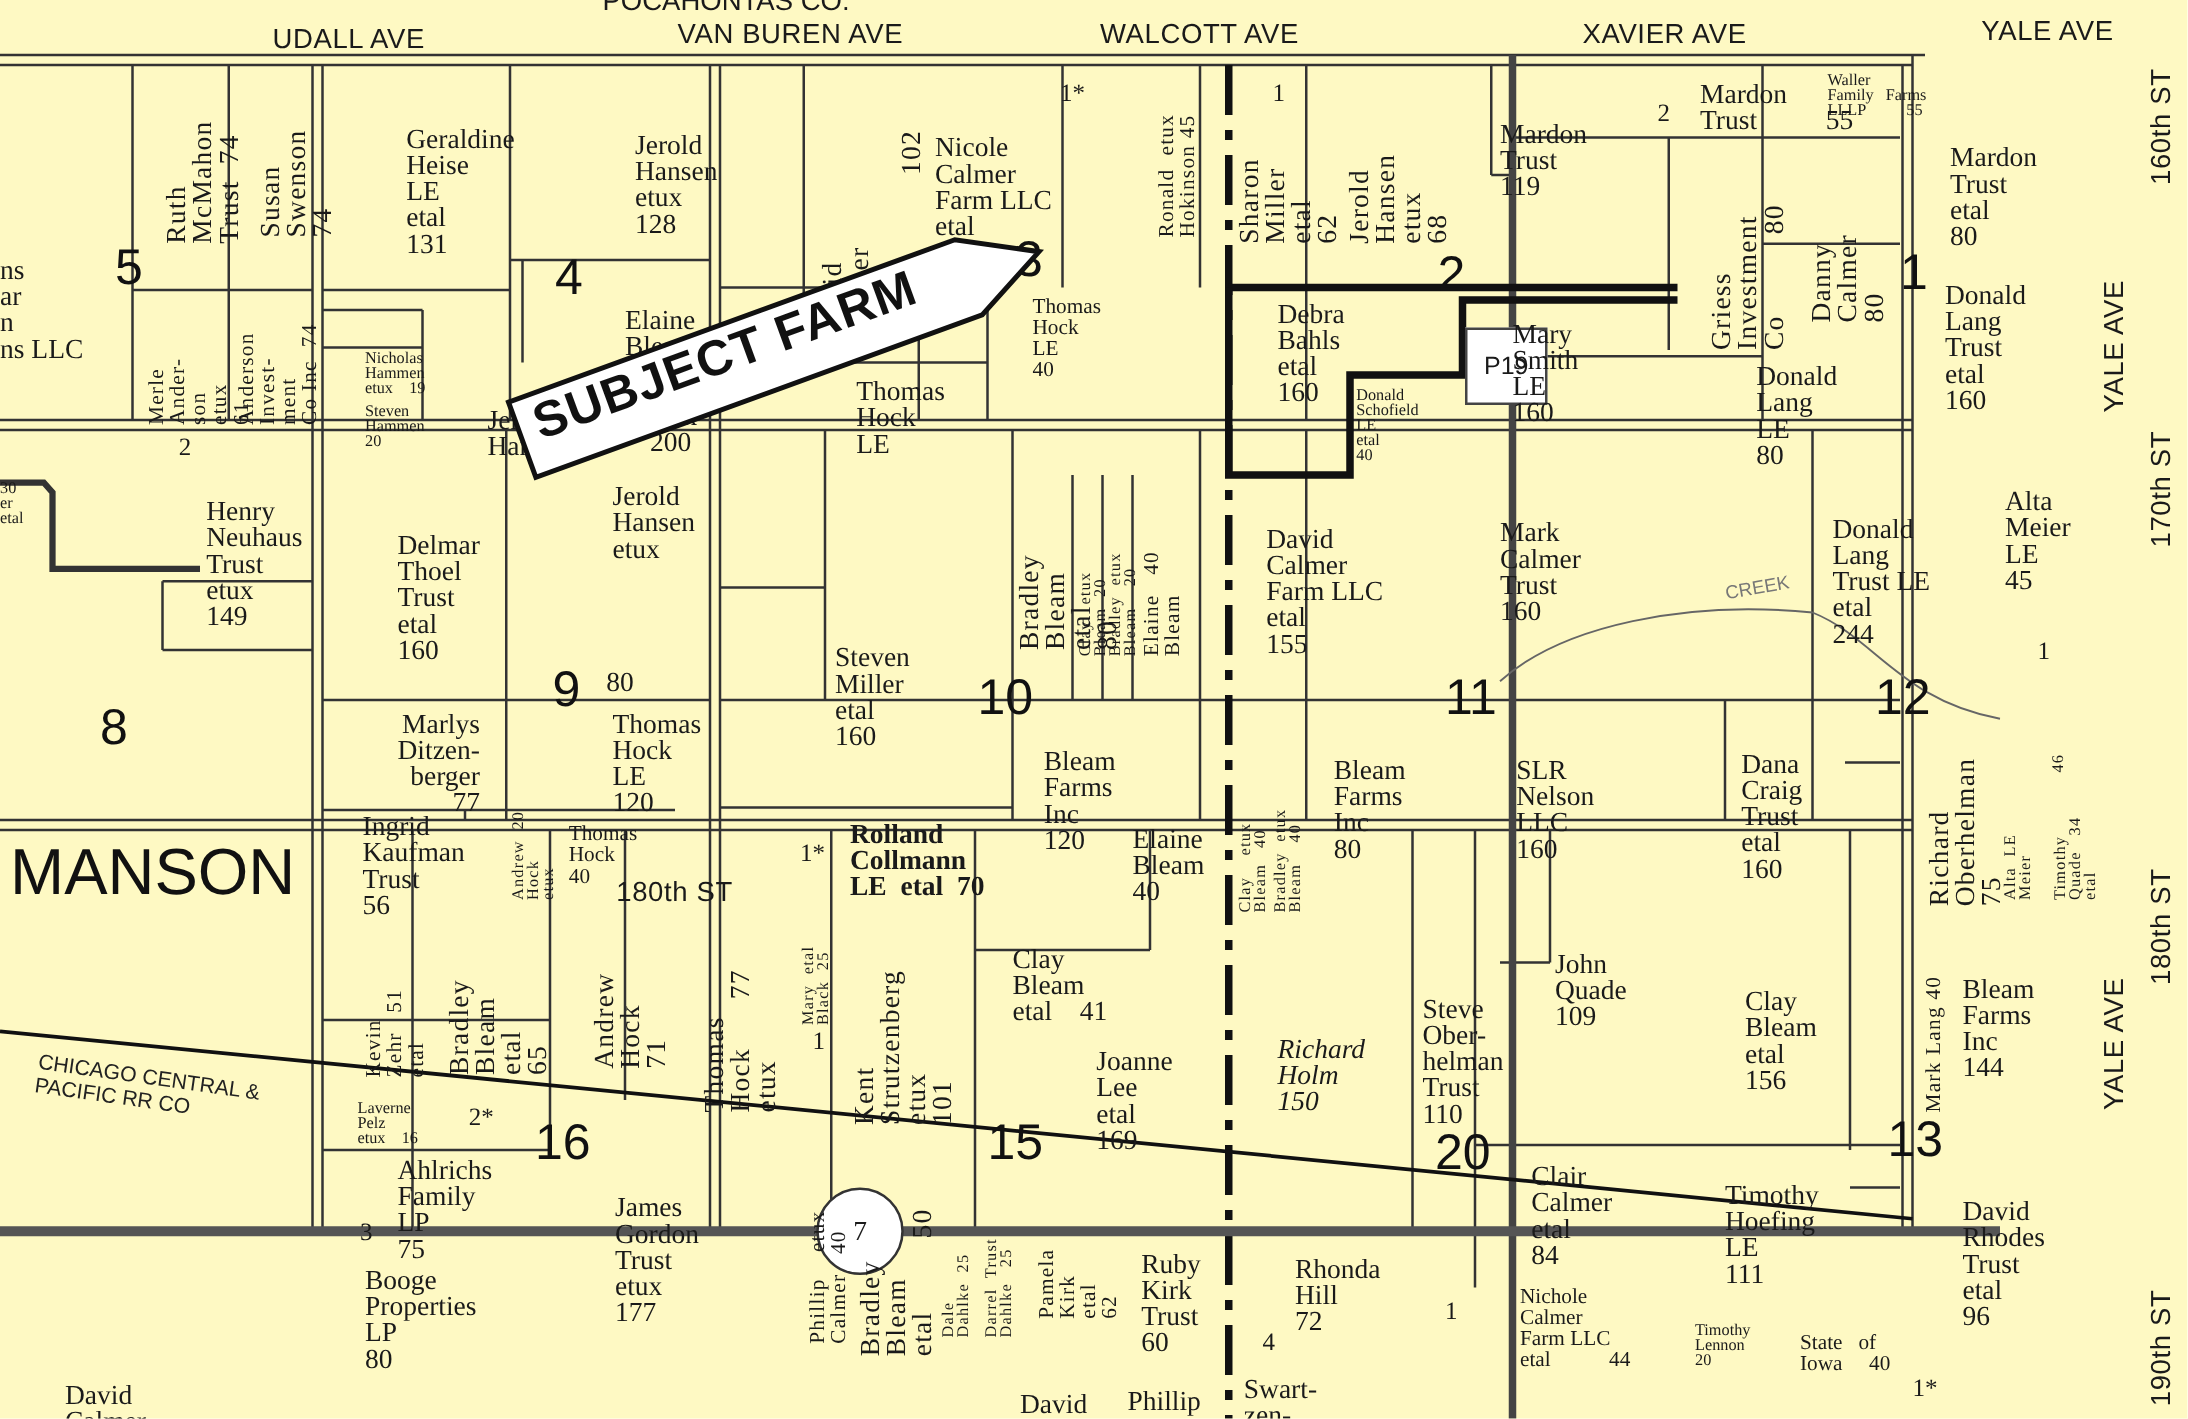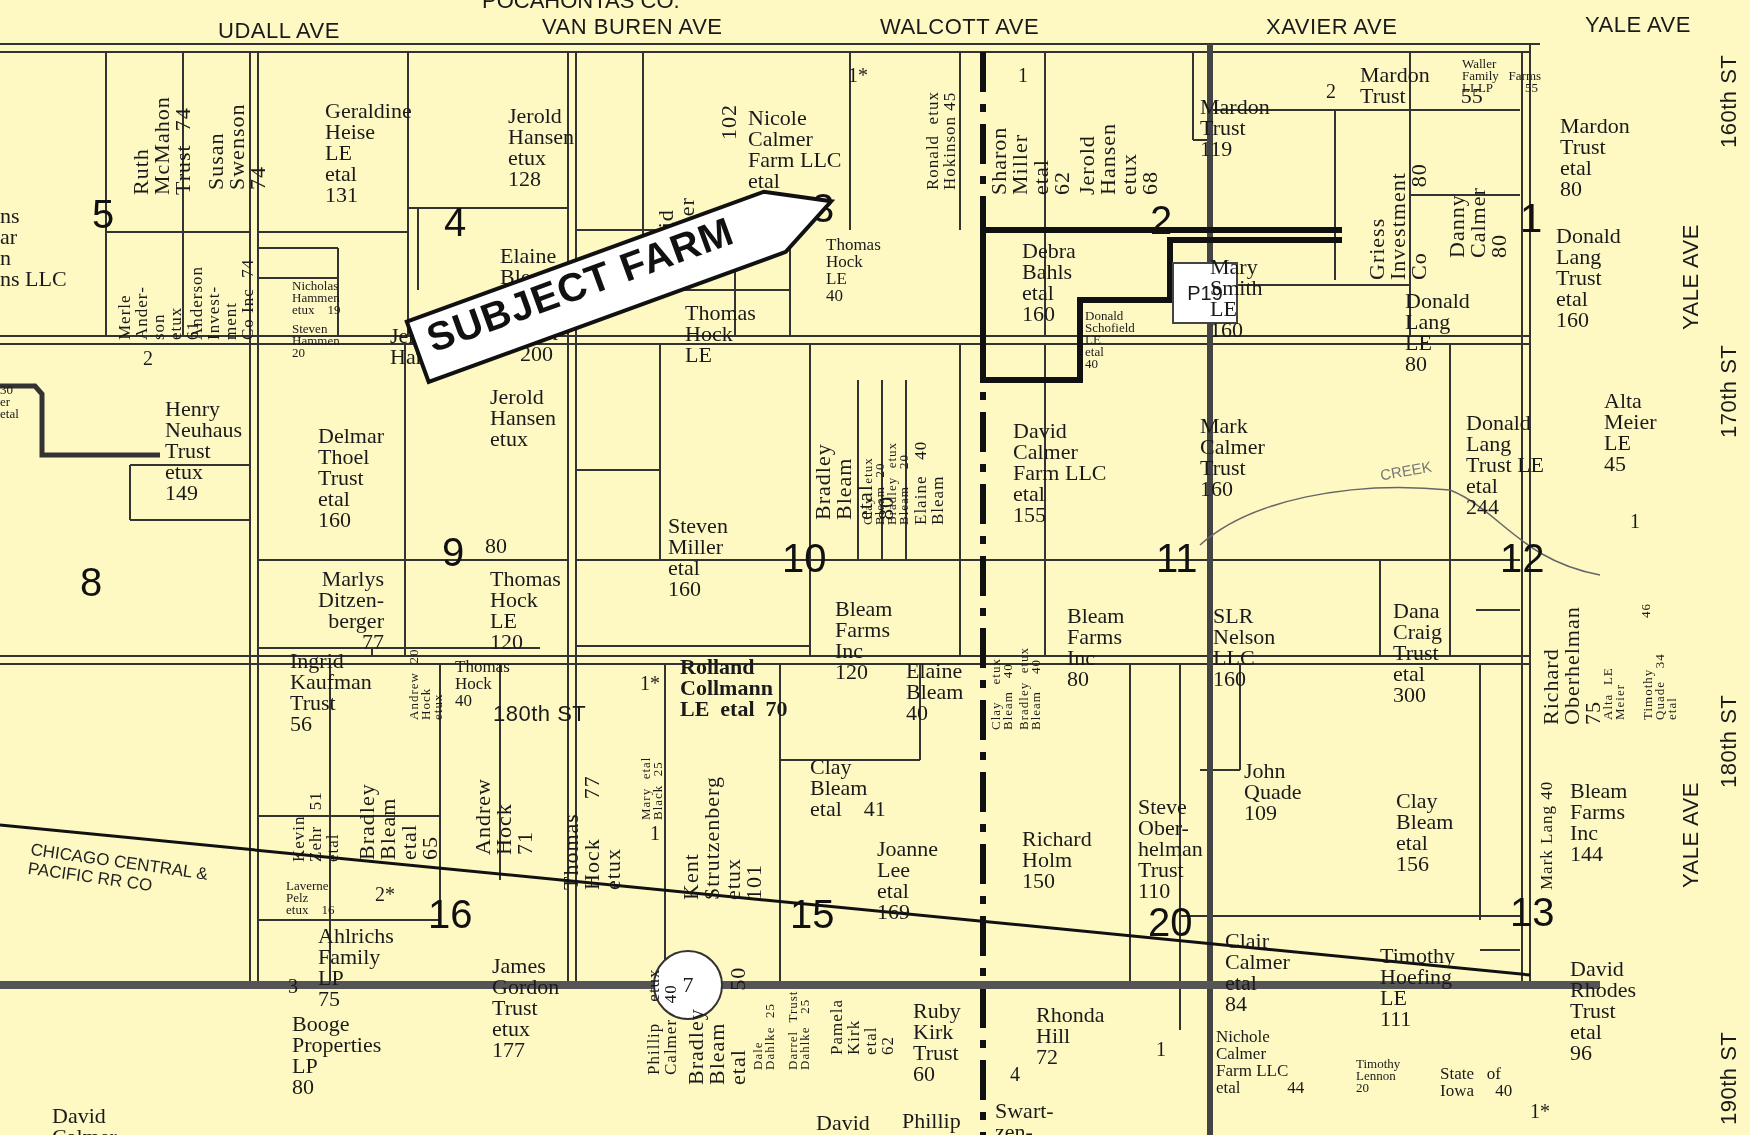--- a/index.html
+++ b/index.html
@@ -133,20 +133,21 @@
   <div class="road-label" style="left:1585px;top:12px;">YALE AVE</div>
 
   <div class="road-label v" style="left:1716px;top:148px;">160th ST</div>
   <div class="road-label v" style="left:1716px;top:438px;">170th ST</div>
   <div class="road-label v" style="left:1716px;top:788px;">180th ST</div>
   <div class="road-label v" style="left:1716px;top:1125px;">190th ST</div>
   <div class="road-label v" style="left:1678px;top:330px;">YALE AVE</div>
   <div class="road-label v" style="left:1678px;top:888px;">YALE AVE</div>
   <div class="road-label" style="left:493px;top:701px;">180th ST</div>
 
+  <div class="town" style="left:8px;top:668px;">MANSON</div>
   <div class="rr" style="left:32px;top:840px;">CHICAGO CENTRAL &amp;
 PACIFIC RR CO</div>
   <div class="creek" style="left:1380px;top:462px;">CREEK</div>
 
   <div class="hwy">7</div>
   <div class="p19">P19</div>
 
   <div class="sec" style="left:1520px;top:196px;">1</div>
   <div class="sec" style="left:1150px;top:198px;">2</div>
   <div class="sec" style="left:812px;top:186px;">3</div>
@@ -297,21 +298,21 @@
 Inc
 80</div>
   <div class="parcel" style="left:1213px;top:605px;">SLR
 Nelson
 LLC
 160</div>
   <div class="parcel" style="left:1393px;top:600px;">Dana
 Craig
 Trust
 etal
-300</div>
+160</div>
   <div class="parcel" style="left:680px;top:656px;font-weight:bold;">Rolland
 Collmann
 LE  etal  70</div>
   <div class="parcel" style="left:906px;top:660px;">Elaine
 Bleam
 40</div>
   <div class="parcel sm" style="left:286px;top:880px;">Laverne
 Pelz
 etux    16</div>
   <div class="parcel" style="left:318px;top:925px;">Ahlrichs
@@ -331,21 +332,21 @@
 Bleam
 etal    41</div>
   <div class="parcel" style="left:877px;top:838px;">Joanne
 Lee
 etal
 169</div>
   <div class="parcel" style="left:913px;top:1000px;">Ruby
 Kirk
 Trust
 60</div>
-  <div class="parcel" style="left:1022px;top:828px;">Richard
+  <div class="parcel" style="left:1022px;top:828px;font-style:italic;">Richard
 Holm
 150</div>
   <div class="parcel" style="left:1036px;top:1004px;">Rhonda
 Hill
 72</div>
   <div class="parcel" style="left:1138px;top:796px;">Steve
 Ober-
 helman
 Trust
 110</div>

